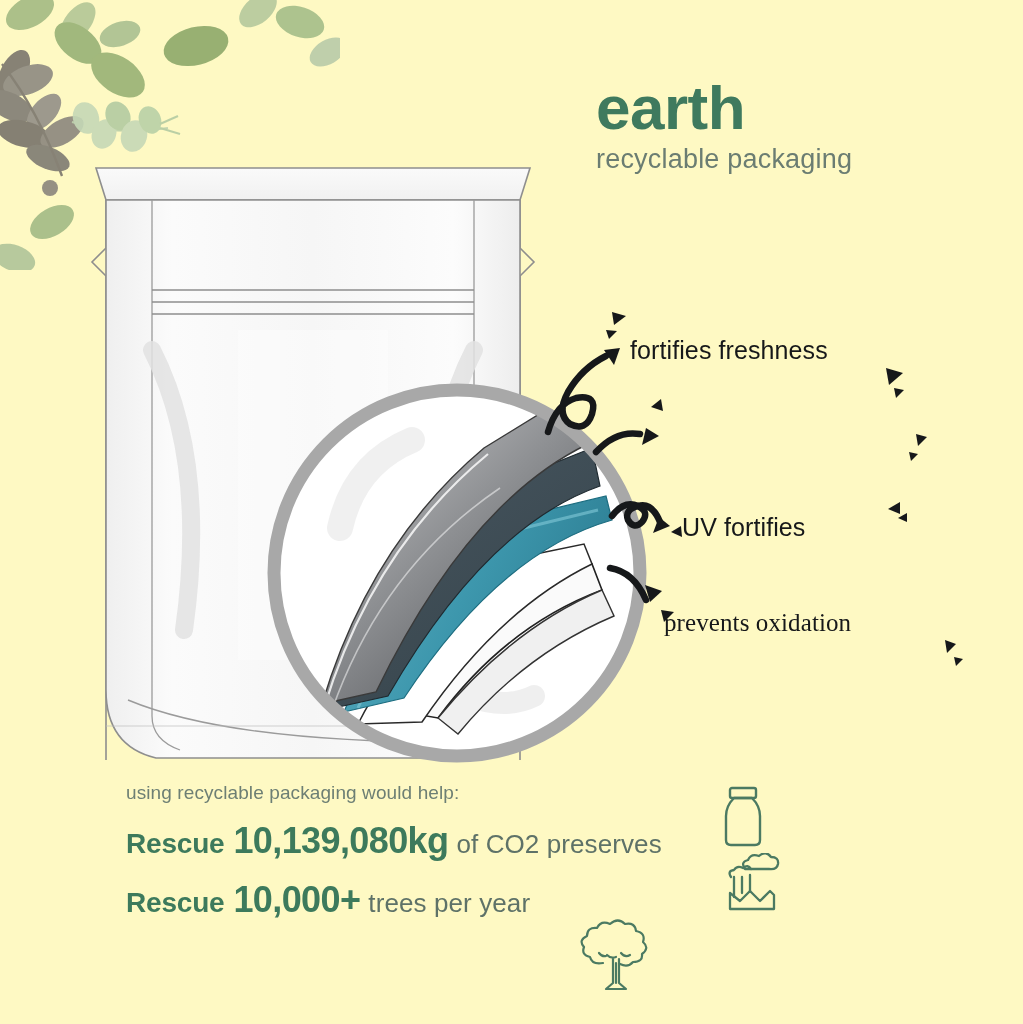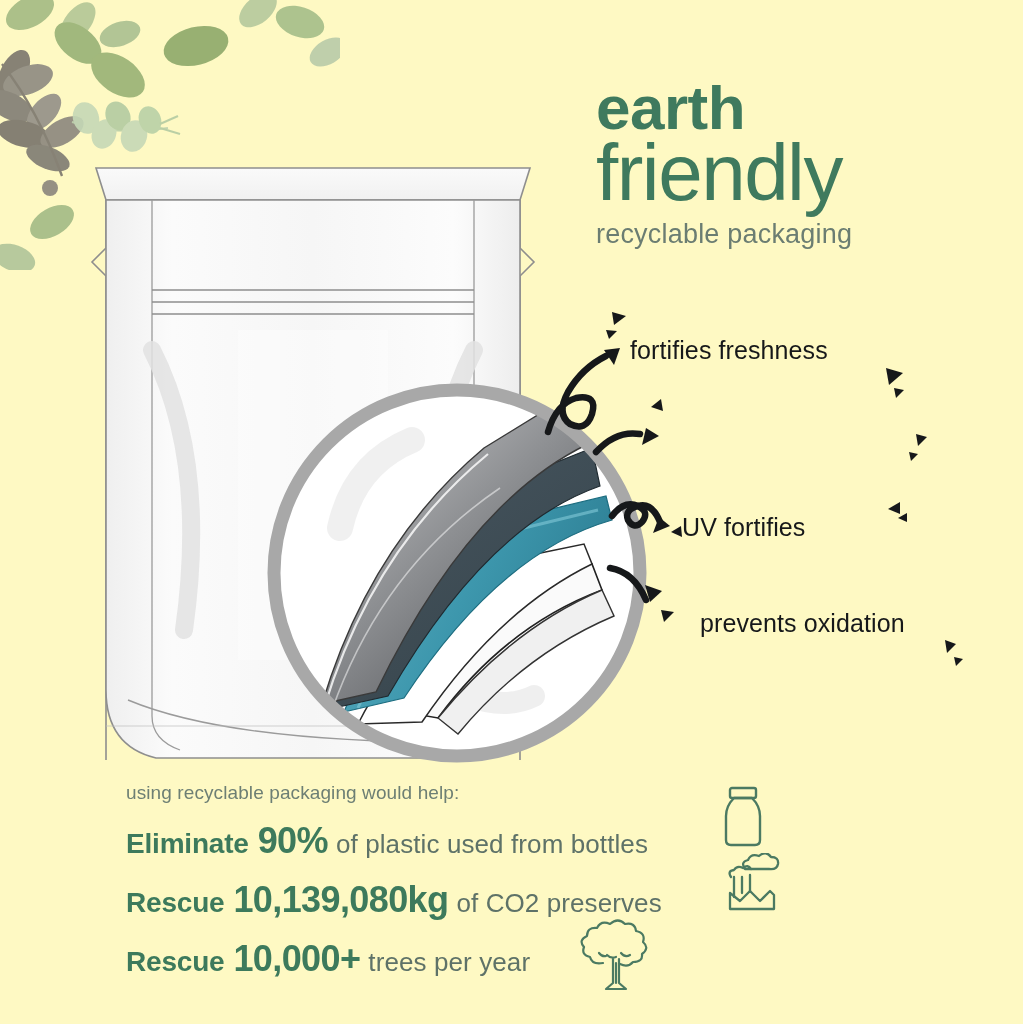--- a/index.html
+++ b/index.html
@@ -77,21 +77,21 @@
   .feature {
     position: absolute;
     font-size: 25px;
     color: #16181a;
     white-space: nowrap;
     letter-spacing: 0.1px;
   }
   .f0 { left: 630px; top: 336px; }
   .f1 { left: 664px; top: 424px; }
   .f2 { left: 682px; top: 513px; }
-  .f3 { left: 700px; top: 609px; }
+  .f3 { left: 664px; top: 609px; font-family: Liberation Serif, serif; }
 
   .callout-svg {
     position: absolute;
     left: 0;
     top: 0;
     width: 1023px;
     height: 1024px;
     pointer-events: none;
   }
 
@@ -308,36 +308,30 @@
       <path d="M888 509 l12 -7 l0 12 Z"></path>
       <path d="M898 518 l9 -5 l0 9 Z"></path>
       <path d="M661 610 l13 2 l-10 10 Z"></path>
       <path d="M945 640 l11 4 l-9 9 Z"></path>
       <path d="M954 657 l9 2 l-7 7 Z"></path>
     </g>
   </svg>
 
   <div class="headline">
     <div class="line-earth">earth</div>
-    <div class="line-friendly">friendly</div>
     <div class="sub">recyclable packaging</div>
   </div>
 
   <div class="feature f0">fortifies freshness</div>
   <div class="feature f2">UV fortifies</div>
   <div class="feature f3">prevents oxidation</div>
 
   <div class="stats">
     <div class="stats-caption">using recyclable packaging would help:</div>
 
-    <div class="stat-row">
-      <span class="stat-verb">Eliminate</span>
-      <span class="stat-value">90%</span>
-      <span class="stat-tail">of plastic used from bottles</span>
-    </div>
 
     <div class="stat-row">
       <span class="stat-verb">Rescue</span>
       <span class="stat-value">10,139,080kg</span>
       <span class="stat-tail">of CO2 preserves</span>
     </div>
 
     <div class="stat-row">
       <span class="stat-verb">Rescue</span>
       <span class="stat-value">10,000+</span>

